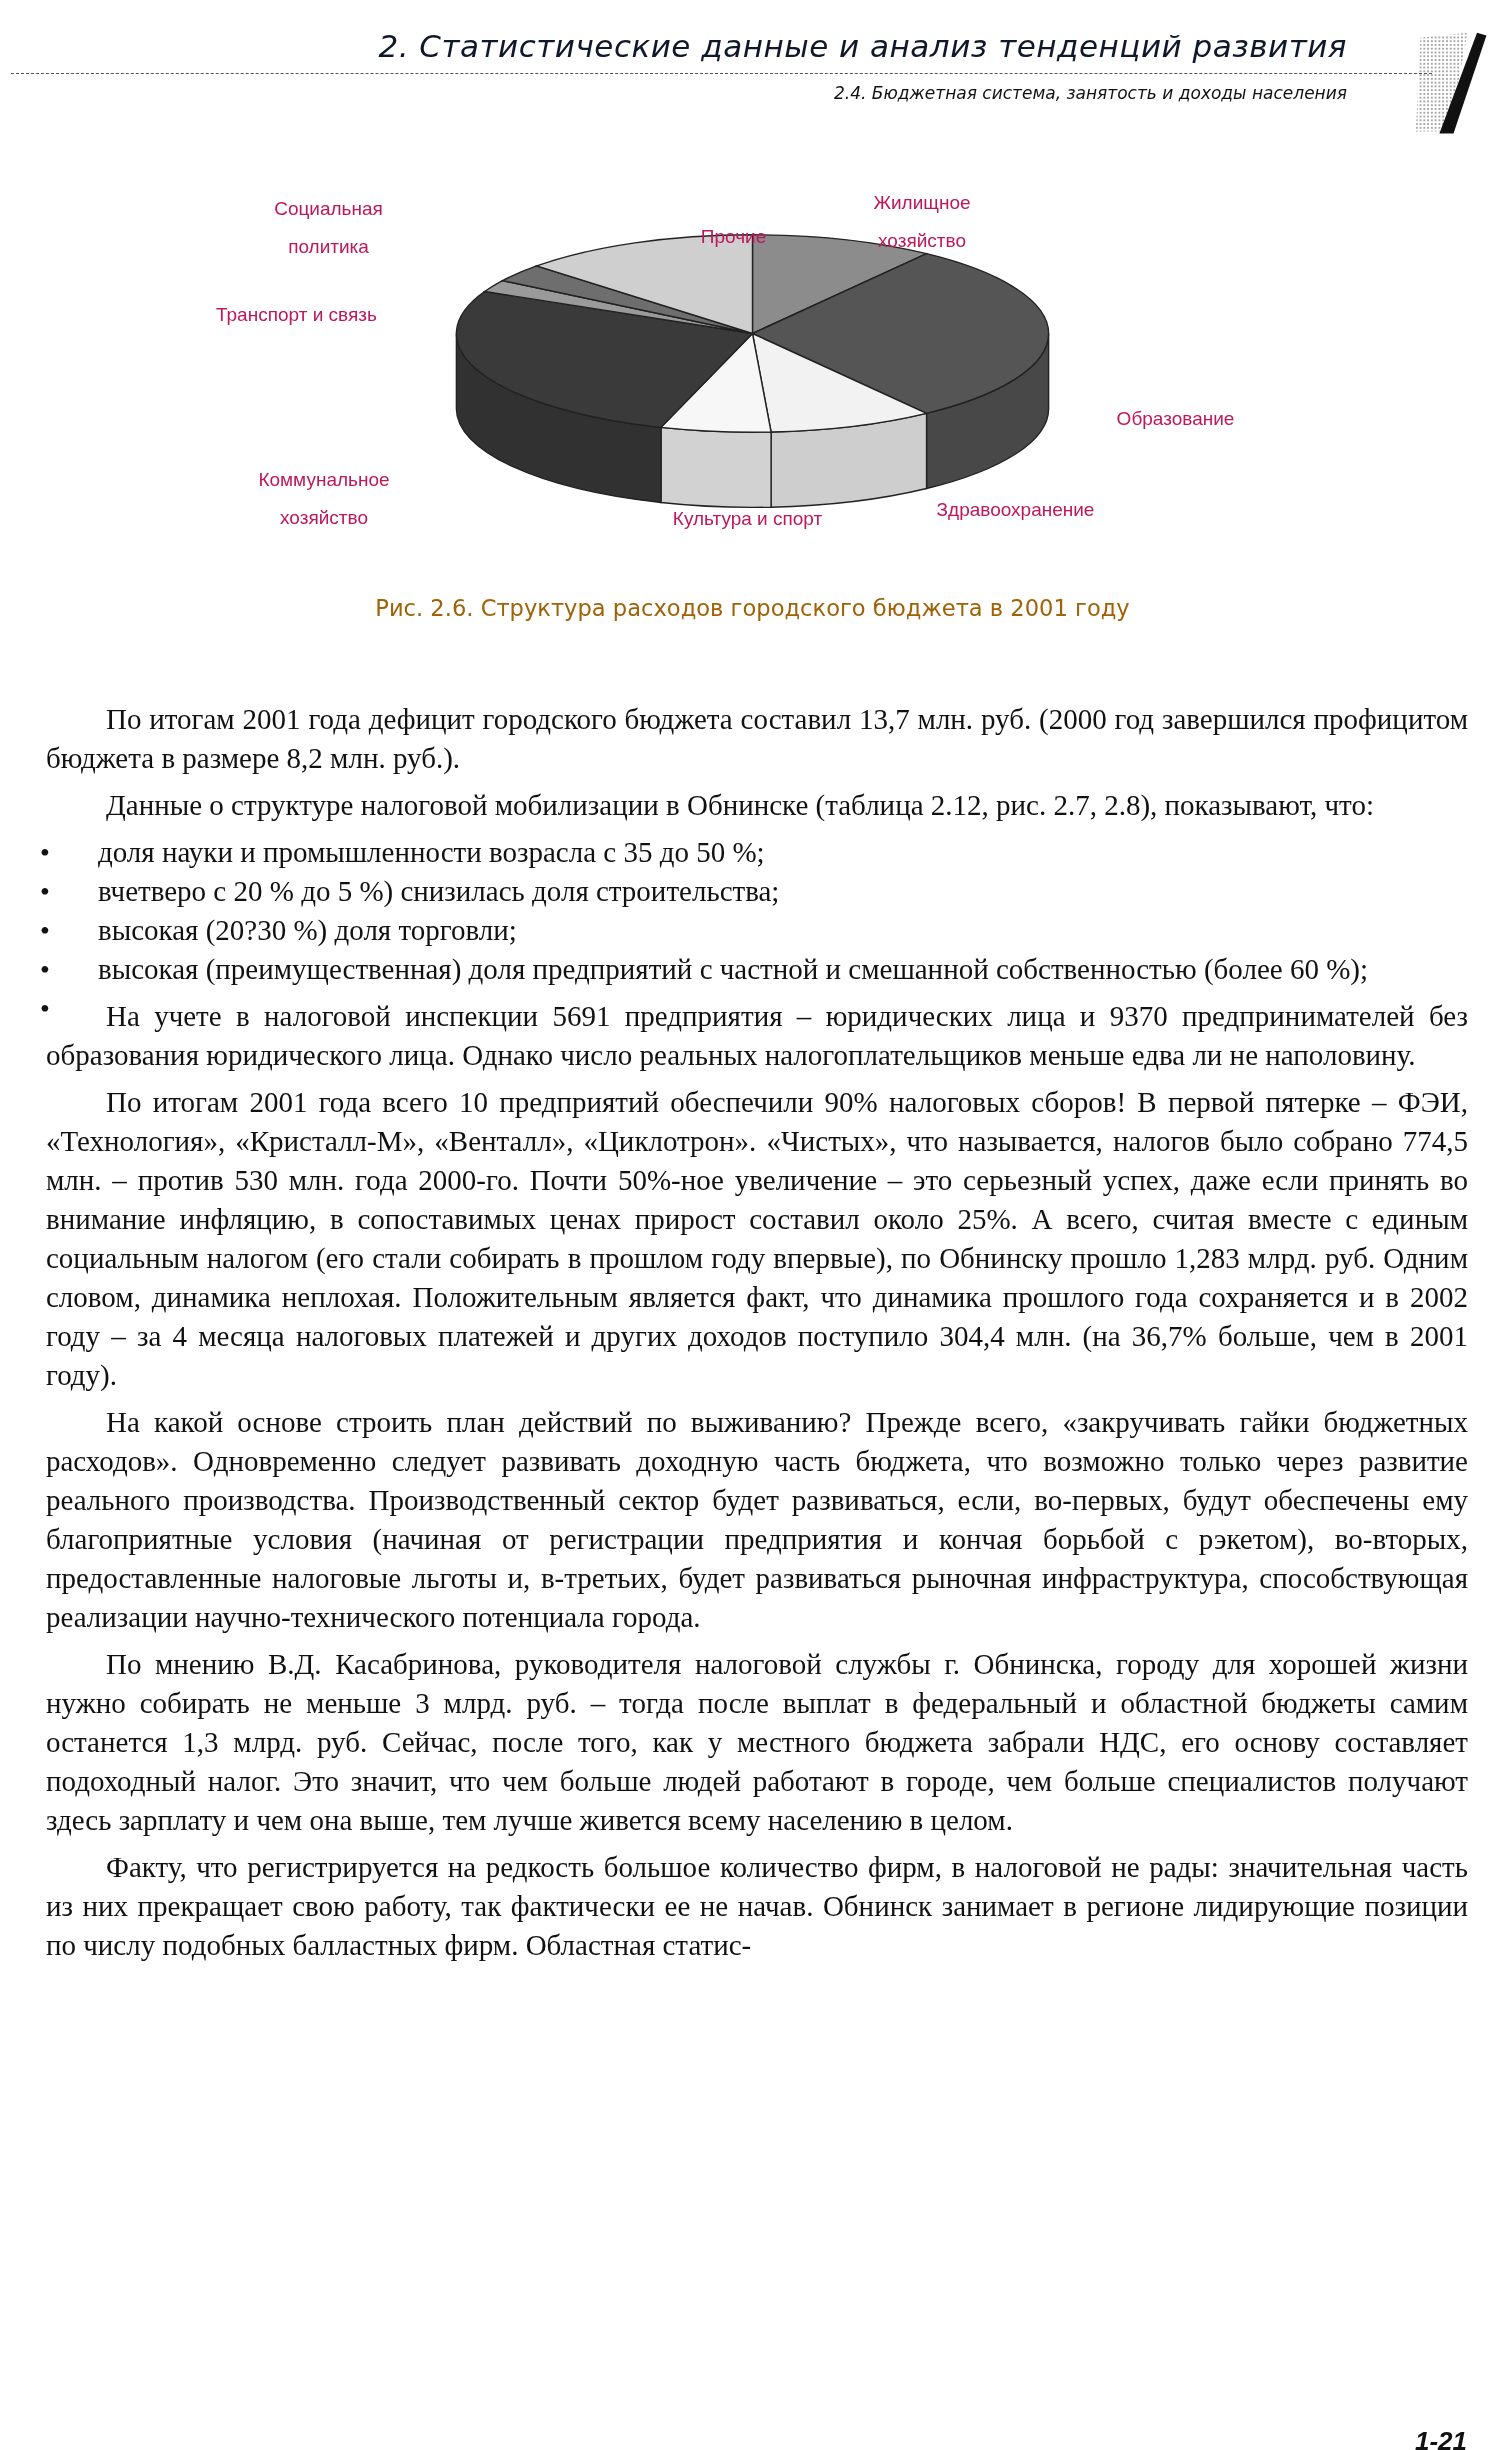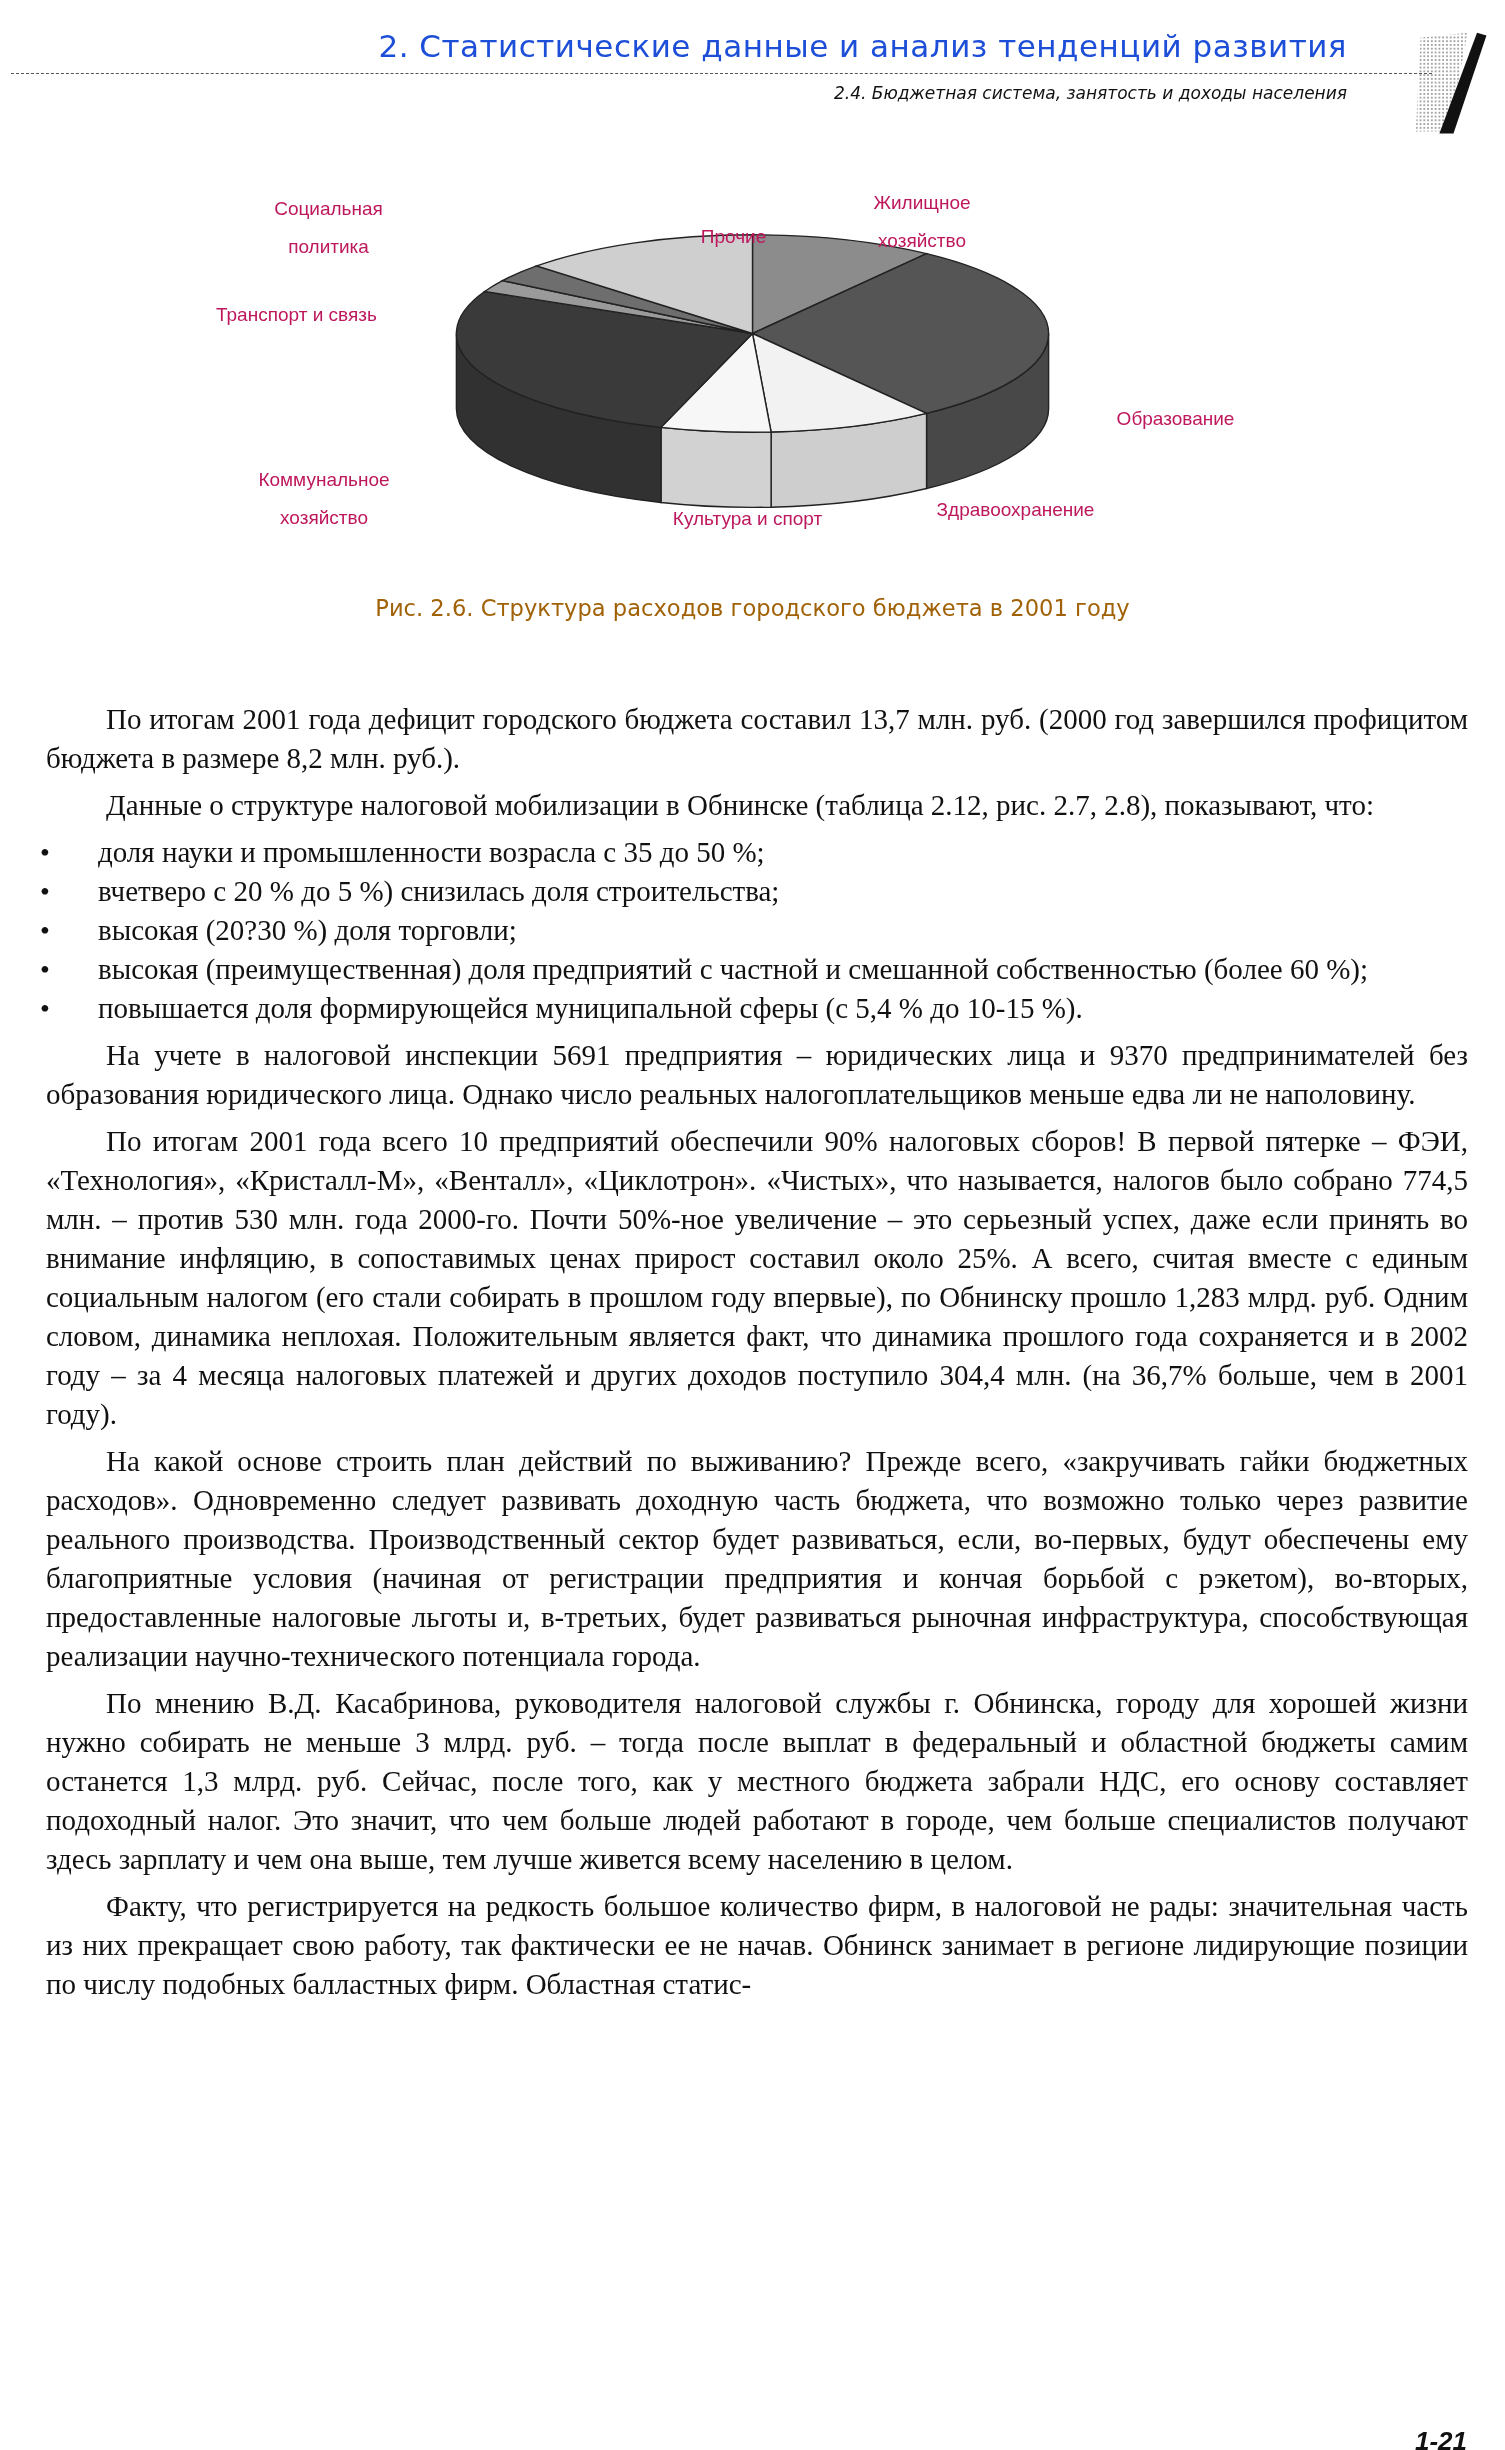--- a/index.html
+++ b/index.html
@@ -1,19 +1,19 @@
 <!DOCTYPE html>
 <html style="font-size:15px"><head>
 <meta charset="utf-8">
 <style>
   html, body { margin: 0; padding: 0; background: #ffffff; }
   body { width: 1505px; height: 2450px; position: relative; overflow: hidden; color: #111; }
   .header-chapter {
     position: absolute; right: 158px; top: 28px;
-    font-family: "DejaVu Sans", sans-serif; font-size: 31px; letter-spacing: 0.5px; color: #1d4ed8;
+    font-family: "DejaVu Sans", sans-serif; font-size: 31px; letter-spacing: 0.5px; color: #0f172a; font-style: italic;
   }
   .header-rule {
     position: absolute; left: 11.3px; top: 73px; width: 1421px; height: 0;
     border-top: 1.9px dashed #555;
   }
   .header-section {
     position: absolute; right: 158px; top: 83px;
     font-family: "DejaVu Sans", sans-serif; font-style: italic; font-size: 17px; color: #111;
   }
   .corner-mark { position: absolute; left: 1411px; top: 28px; width: 85px; height: 113px; }
@@ -89,21 +89,21 @@
 <div class="caption">Рис. 2.6. Структура расходов городского бюджета в 2001 году</div>
 
 <div class="body-text">
   <p>По итогам 2001 года дефицит городского бюджета составил 13,7 млн. руб. (2000 год завершился профицитом бюджета в размере 8,2 млн. руб.).</p>
   <p>Данные о структуре налоговой мобилизации в Обнинске (таблица 2.12, рис. 2.7, 2.8), показывают, что:</p>
   <ul>
     <li><span class="bullet">•</span><span>доля науки и промышленности возрасла с 35 до 50 %;</span></li>
     <li><span class="bullet">•</span><span>вчетверо с 20 % до 5 %) снизилась доля строительства;</span></li>
     <li><span class="bullet">•</span><span>высокая (20?30 %) доля торговли;</span></li>
     <li><span class="bullet">•</span><span>высокая (преимущественная) доля предприятий с частной и смешанной собственностью (более 60 %);</span></li>
-    <li><span class="bullet">•</span><span>повышается доля формирующейся муниципальной сферы (с 5,4 % до 10-15 %).</span></li>
+    <li><span class="bullet">•</span></li>
   </ul>
   <p>На учете в налоговой инспекции 5691 предприятия – юридических лица и 9370 предпринимателей без образования юридического лица. Однако число реальных налогоплательщиков меньше едва ли не наполовину.</p>
   <p>По итогам 2001 года всего 10 предприятий обеспечили 90% налоговых сборов! В первой пятерке – ФЭИ, «Технология», «Кристалл-М», «Венталл», «Циклотрон». «Чистых», что называется, налогов было собрано 774,5 млн. – против 530 млн. года 2000-го. Почти 50%-ное увеличение – это серьезный успех, даже если принять во внимание инфляцию, в сопоставимых ценах прирост составил около 25%. А всего, считая вместе с единым социальным налогом (его стали собирать в прошлом году впервые), по Обнинску прошло 1,283 млрд. руб. Одним словом, динамика неплохая. Положительным является факт, что динамика прошлого года сохраняется и в 2002 году – за 4 месяца налоговых платежей и других доходов поступило 304,4 млн. (на 36,7% больше, чем в 2001 году).</p>
   <p>На какой основе строить план действий по выживанию? Прежде всего, «закручивать гайки бюджетных расходов». Одновременно следует развивать доходную часть бюджета, что возможно только через развитие реального производства. Производственный сектор будет развиваться, если, во-первых, будут обеспечены ему благоприятные условия (начиная от регистрации предприятия и кончая борьбой с рэкетом), во-вторых, предоставленные налоговые льготы и, в-третьих, будет развиваться рыночная инфраструктура, способствующая реализации научно-технического потенциала города.</p>
   <p>По мнению В.Д. Касабринова, руководителя налоговой службы г. Обнинска, городу для хорошей жизни нужно собирать не меньше 3 млрд. руб. – тогда после выплат в федеральный и областной бюджеты самим останется 1,3 млрд. руб. Сейчас, после того, как у местного бюджета забрали НДС, его основу составляет подоходный налог. Это значит, что чем больше людей работают в городе, чем больше специалистов получают здесь зарплату и чем она выше, тем лучше живется всему населению в целом.</p>
   <p>Факту, что регистрируется на редкость большое количество фирм, в налоговой не рады: значительная часть из них прекращает свою работу, так фактически ее не начав. Обнинск занимает в регионе лидирующие позиции по числу подобных балластных фирм. Областная статис-</p>
 </div>
 
 <div class="page-number">1-21</div>
 

